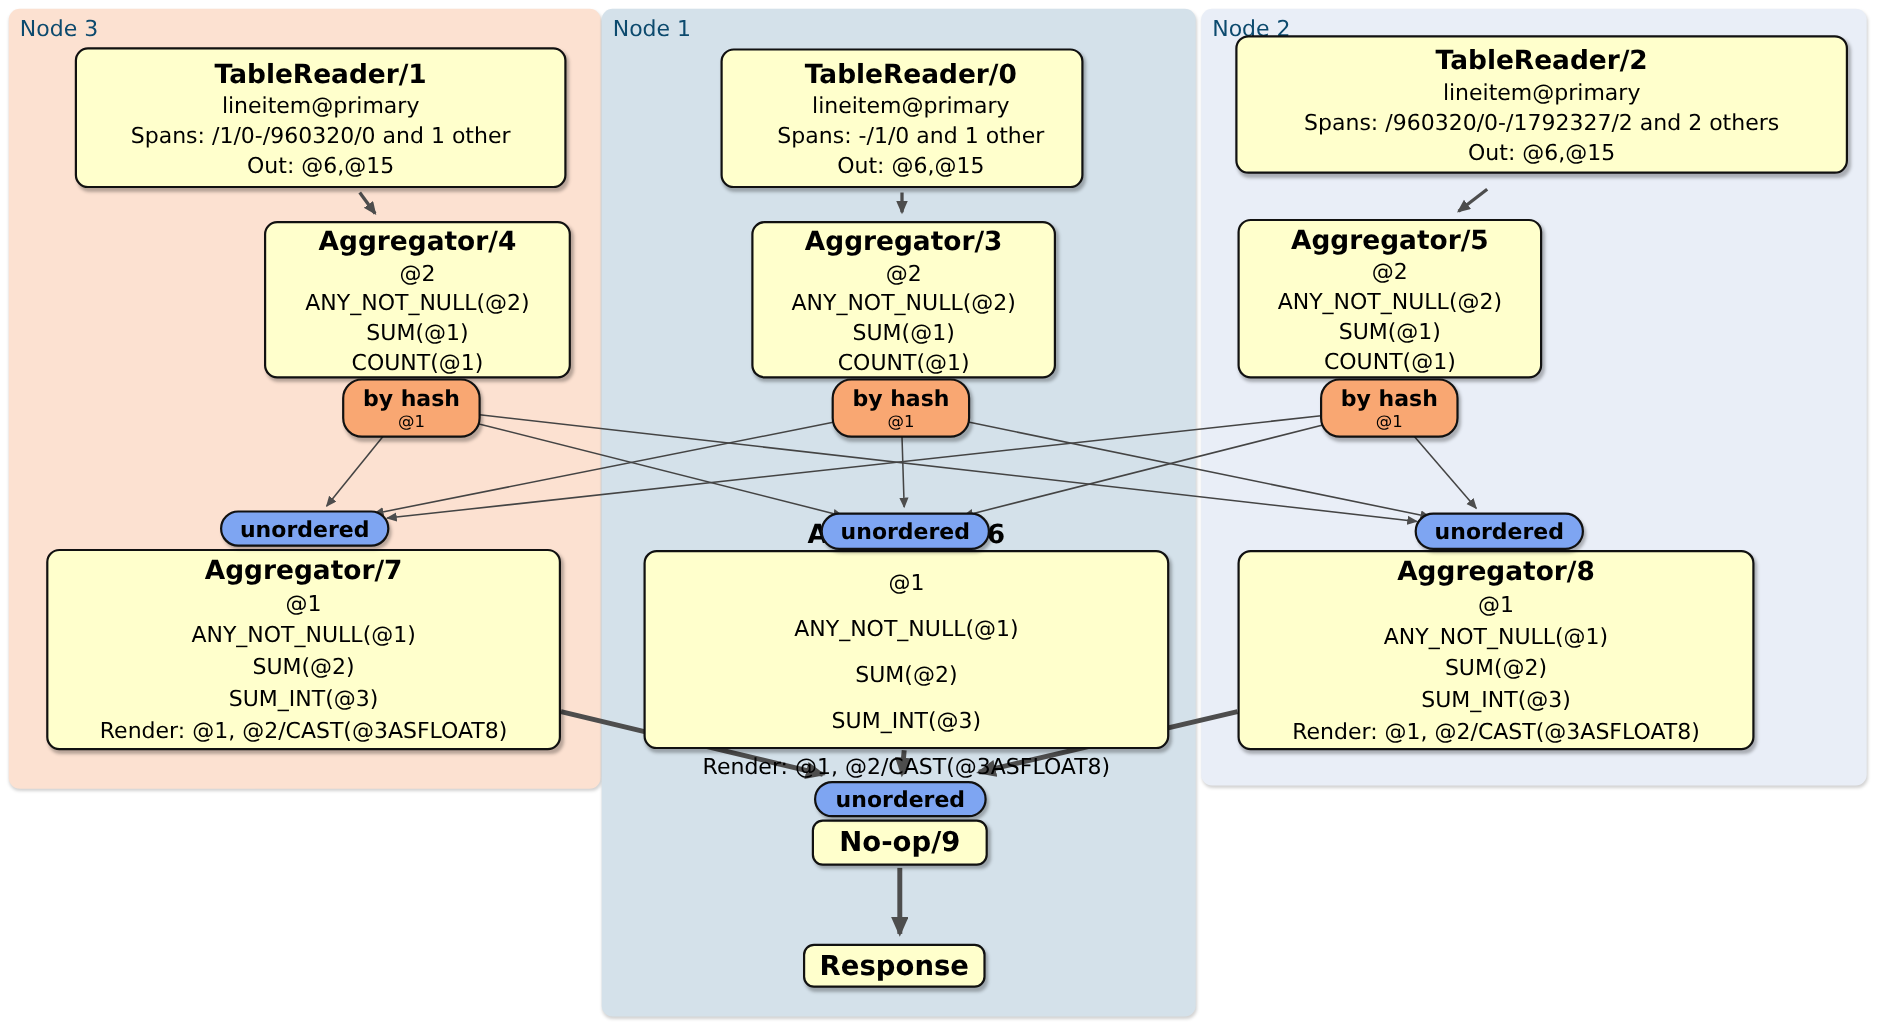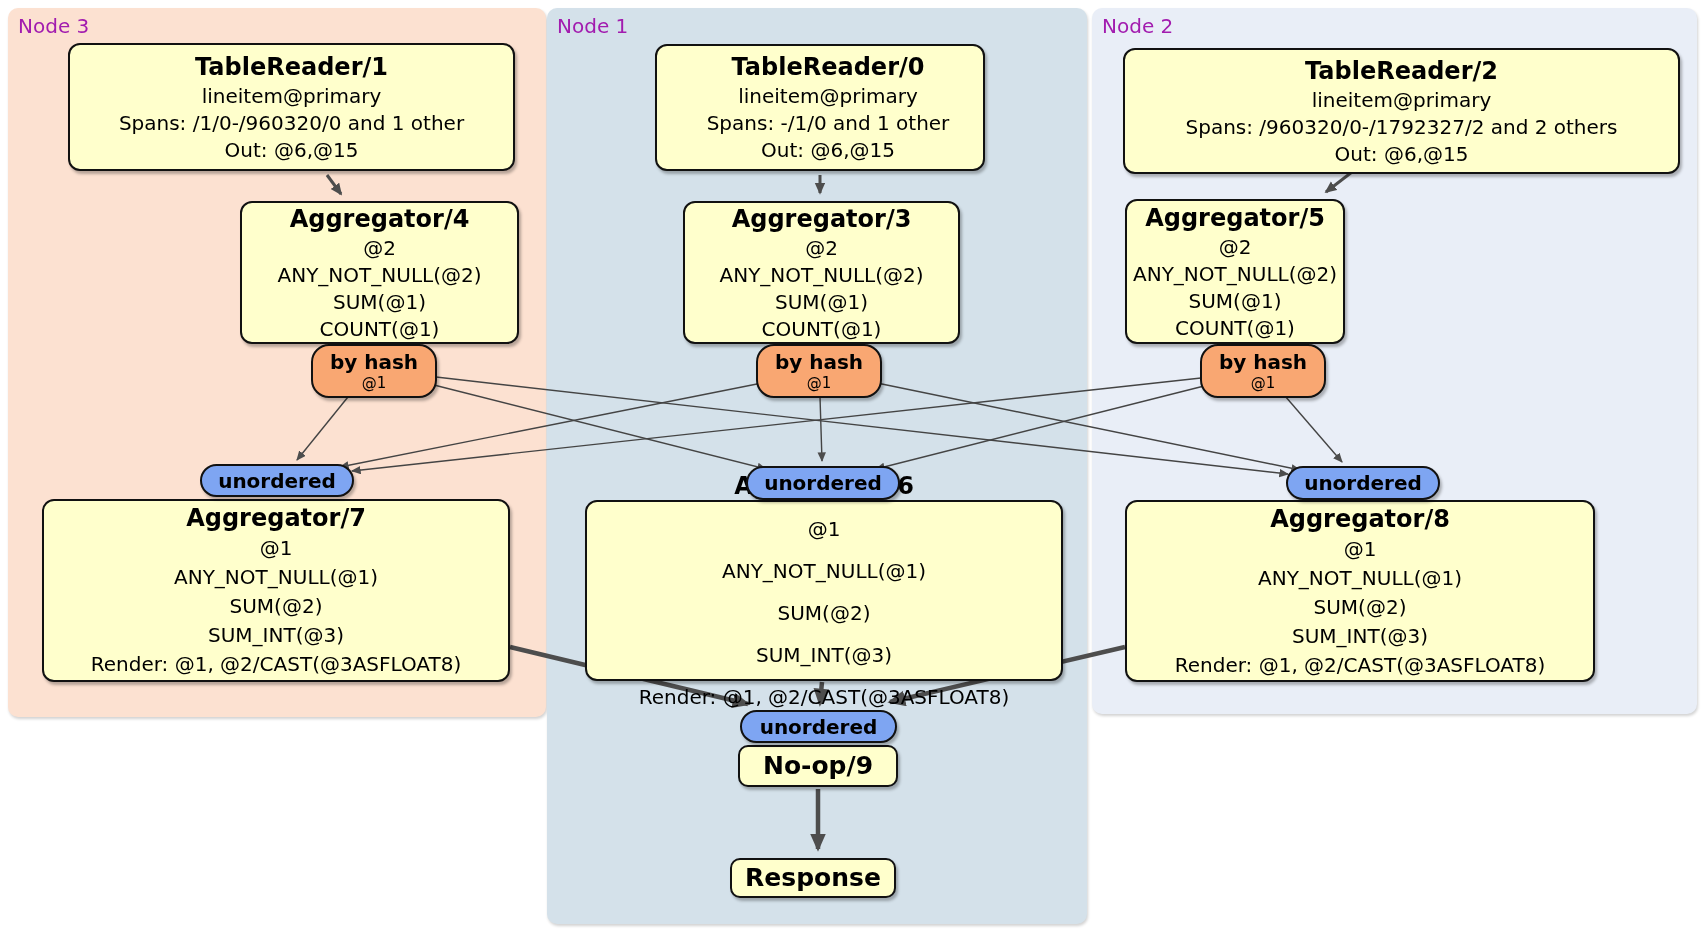--- a/index.html
+++ b/index.html
@@ -8,21 +8,21 @@
     font-family:"DejaVu Sans",sans-serif;color:#000;background:#ffffff;
   }
   .region{
     position:absolute;border-radius:10px;
     box-shadow:1px 2px 3px rgba(0,0,0,0.18);
   }
   .region-node3{left:8px;top:8px;width:538px;height:709px;background:var(--node3-bg,#fce1d1);}
   .region-node1{left:547px;top:8px;width:540px;height:916px;background:var(--node1-bg,#d4e1ea);}
   .region-node2{left:1092px;top:8px;width:605px;height:706px;background:var(--node2-bg,#e9eef7);}
   .region-label{
-    position:absolute;left:10px;top:6px;font-size:20px;color:#a21caf;
+    position:absolute;left:10px;top:6px;font-size:20px;color:#0c4a6e;
   }
   svg.edges{position:absolute;left:0;top:0;z-index:2;}
   .proc{
     position:absolute;z-index:3;background:var(--processor-bg,#ffffcc);
     border:2px solid #111;border-radius:12px;
     display:flex;flex-direction:column;justify-content:center;align-items:center;
     box-shadow:2px 3px 3px rgba(0,0,0,0.28);
     box-sizing:border-box;text-align:center;
   }
   .proc-title{font-weight:bold;font-size:24px;line-height:32px;white-space:nowrap;}
@@ -89,42 +89,42 @@
     <div class="proc-line">lineitem@primary</div>
     <div class="proc-line">Spans: /1/0-/960320/0 and 1 other</div>
     <div class="proc-line">Out: @6,@15</div>
   </div>
   <div class="proc" style="left:655px;top:44px;width:330px;height:127px;padding-left:16px;">
     <div class="proc-title">TableReader/0</div>
     <div class="proc-line">lineitem@primary</div>
     <div class="proc-line">Spans: -/1/0 and 1 other</div>
     <div class="proc-line">Out: @6,@15</div>
   </div>
-  <div class="proc" style="left:1123px;top:48px;width:557px;height:126px;">
+  <div class="proc" style="left:1123px;top:32px;width:557px;height:126px;">
     <div class="proc-title">TableReader/2</div>
     <div class="proc-line">lineitem@primary</div>
     <div class="proc-line">Spans: /960320/0-/1792327/2 and 2 others</div>
     <div class="proc-line">Out: @6,@15</div>
   </div>
 
   <div class="proc" style="left:240px;top:201px;width:279px;height:143px;">
     <div class="proc-title">Aggregator/4</div>
     <div class="proc-line">@2</div>
     <div class="proc-line">ANY_NOT_NULL(@2)</div>
     <div class="proc-line">SUM(@1)</div>
     <div class="proc-line">COUNT(@1)</div>
   </div>
   <div class="proc" style="left:683px;top:201px;width:277px;height:143px;">
     <div class="proc-title">Aggregator/3</div>
     <div class="proc-line">@2</div>
     <div class="proc-line">ANY_NOT_NULL(@2)</div>
     <div class="proc-line">SUM(@1)</div>
     <div class="proc-line">COUNT(@1)</div>
   </div>
-  <div class="proc" style="left:1125px;top:199px;width:220px;height:145px;">
+  <div class="proc" style="left:1125px;top:199px;width:277px;height:145px;">
     <div class="proc-title">Aggregator/5</div>
     <div class="proc-line">@2</div>
     <div class="proc-line">ANY_NOT_NULL(@2)</div>
     <div class="proc-line">SUM(@1)</div>
     <div class="proc-line">COUNT(@1)</div>
   </div>
 
   <div class="router router-hash" style="left:311px;top:344px;width:126px;height:54px;">
     <div class="router-label">by hash</div>
     <div class="router-sub">@1</div>

